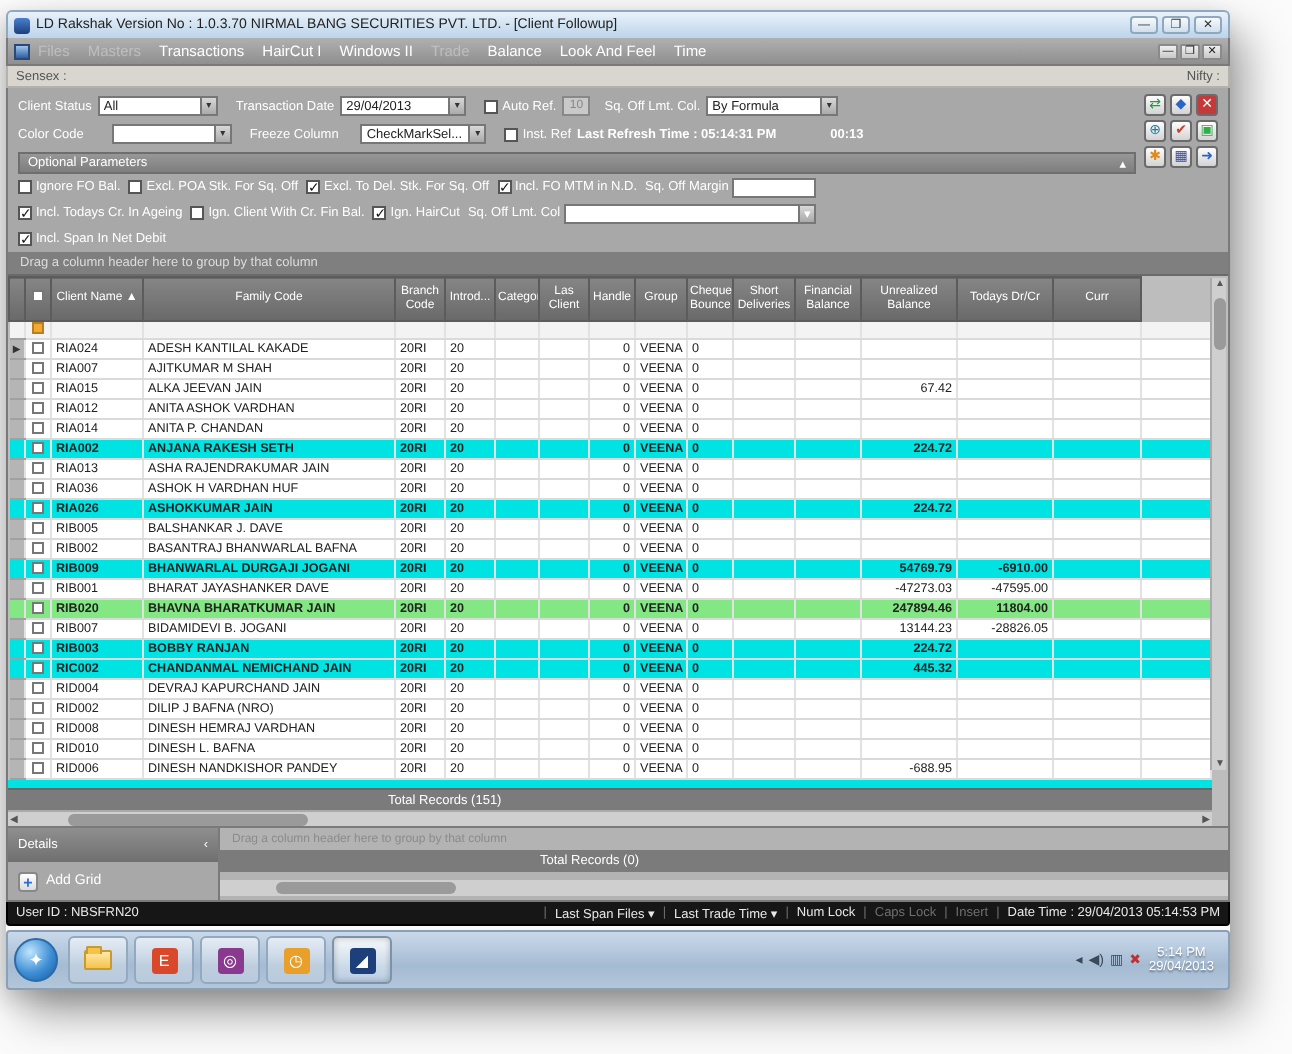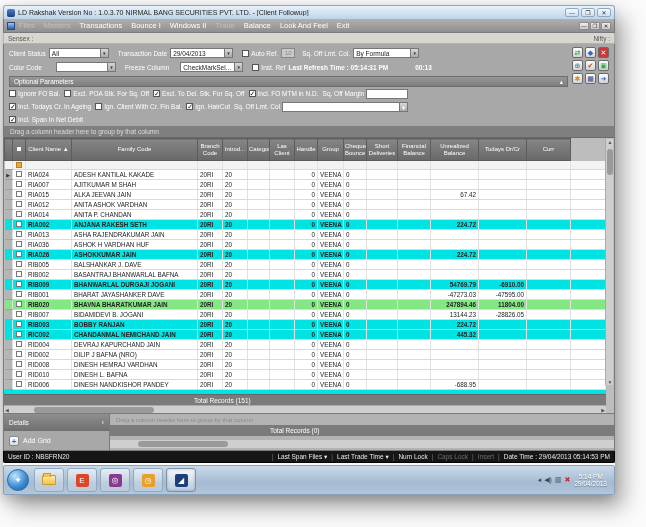--- a/index.html
+++ b/index.html
@@ -136,26 +136,26 @@
       <span class="winbtn">✕</span>
     </span>
   </div>
 
   <div class="menubar">
     <span class="menu-ico"></span>
     <span class="menu-items" id="menu-items">
         <span class="menu-item disabled">Files</span>
         <span class="menu-item disabled">Masters</span>
         <span class="menu-item">Transactions</span>
-        <span class="menu-item">Bounce I</span>
+        <span class="menu-item">HairCut I</span>
         <span class="menu-item">Windows II</span>
         <span class="menu-item disabled">Trade</span>
         <span class="menu-item">Balance</span>
         <span class="menu-item">Look And Feel</span>
-        <span class="menu-item">Exit</span>
+        <span class="menu-item">Time</span>
       </span>
     <span class="mdibtns">
       <span class="mdibtn">—</span>
       <span class="mdibtn">❐</span>
       <span class="mdibtn">✕</span>
     </span>
   </div>
 
   <div class="ticker">
     <span>Sensex :</span>

